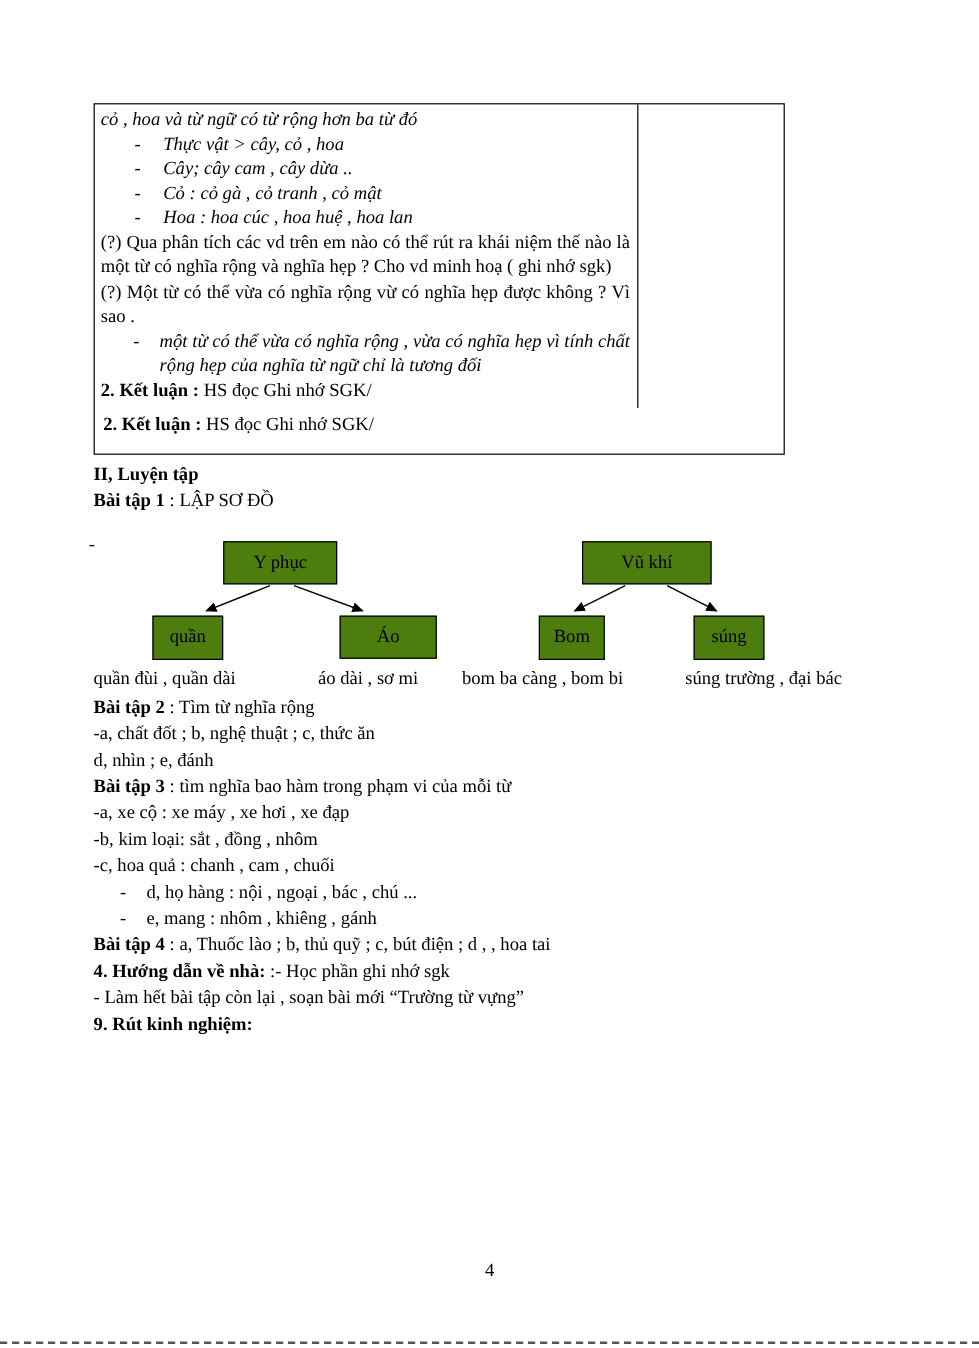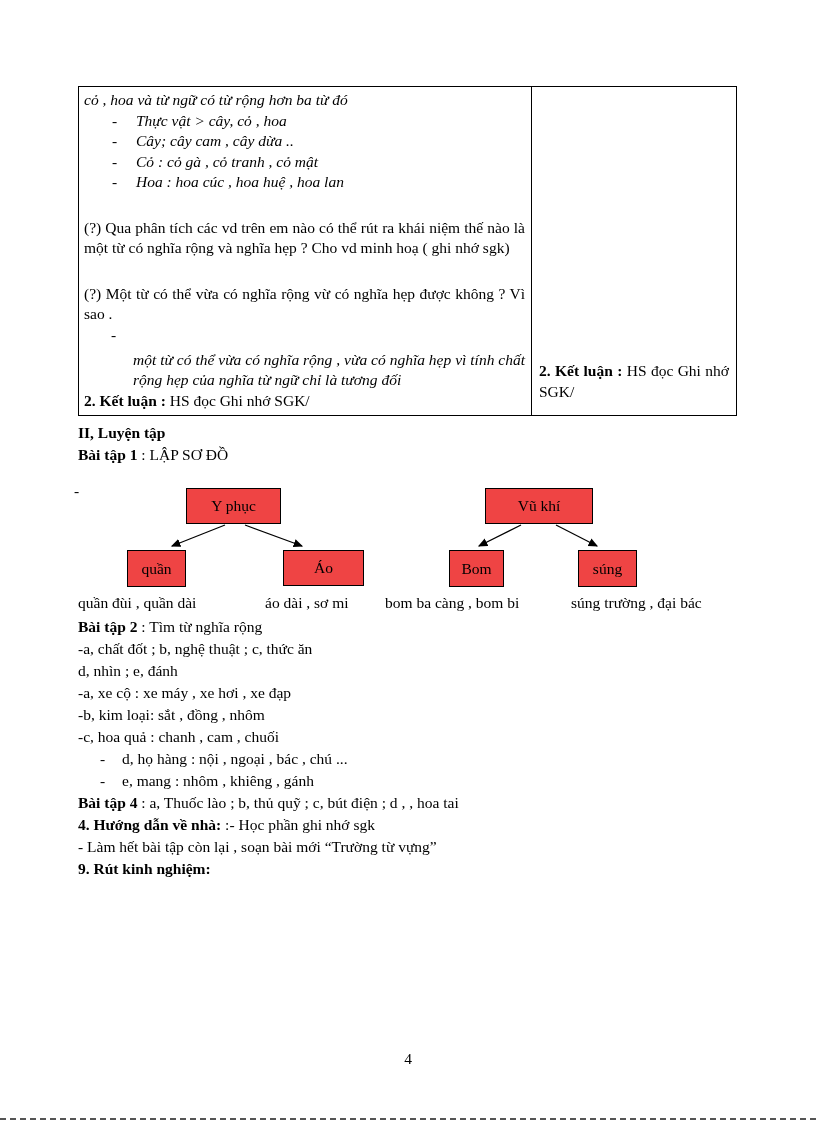--- a/index.html
+++ b/index.html
@@ -13,48 +13,48 @@
   .page {
     position: relative;
     width: 816px; height: 1123px;
     overflow: hidden;
     font-size: 15.5px;
     background: #fff;
   }
   .content { padding: 86px 79px 0 78px; }
 
   
-  .vtable { display: flex; border: 1px solid #000; width: 659px; }
+  .vtable { display: flex; border: 1px solid #000; width: 576px; flex-direction: column; }
   .cell-left {
     width: 453px; border-right: 1px solid #000;
     padding: 3px 6px 4px 5px; line-height: 20.5px;
   }
   .cell-right {
     flex: 1; display: flex; flex-direction: column; justify-content: flex-end;
     padding: 4px 7px 13px 7px; line-height: 20.5px; text-align: justify;
   }
   .it { font-style: italic; }
   .b  { font-weight: bold; }
-  .just { text-align: justify; margin-top: 25px; }
+  .just { text-align: justify; }
 
   .brow { display: flex; padding-left: 28px; }
   .brow .dash { flex: 0 0 24px; }
   .hangrow { display: flex; padding-left: 27px; }
   .hangrow .dash { flex: 0 0 22px; }
 
   
   .sec { line-height: 22px; }
   .sec .h2 { margin-top: 6px; }
   .sec p { line-height: 22px; }
 
   
   .diagram { position: relative; height: 110px; margin-top: 14px; }
   .dash-mark { position: absolute; left: -4px; top: 0; }
   .dbox {
-    position: absolute; border: 1px solid #000; background: #ef4444;
+    position: absolute; border: 1px solid #000; background: #4d7c0f;
     display: flex; align-items: center; justify-content: center;
     line-height: normal;
   }
   .arrows { position: absolute; left: 0; top: 0; pointer-events: none; }
   .caprow { position: relative; height: 24px; margin-top: 2px; }
   .caprow span { position: absolute; top: 0; white-space: nowrap; }
 
   .subrow { display: flex; padding-left: 22px; line-height: 22px; }
   .subrow .dash { flex: 0 0 22px; }
 
@@ -152,20 +152,21 @@
         <span style="left:0;">quần đùi , quần dài</span>
         <span style="left:187px;">áo dài , sơ mi</span>
         <span style="left:307px;">bom ba càng , bom bi</span>
         <span style="left:493px;">súng trường , đại bác</span>
       </div>
 
       <p><span class="b">Bài tập 2</span><span> : Tìm từ nghĩa rộng</span></p>
       <p>-a, chất đốt ; b, nghệ thuật ; c, thức ăn</p>
       <p>d, nhìn ; e, đánh</p>
 
+      <p><span class="b">Bài tập 3</span><span> : tìm nghĩa bao hàm  trong phạm vi của mỗi từ</span></p>
       <p>-a, xe cộ : xe máy , xe hơi , xe đạp</p>
       <p>-b, kim loại: sắt , đồng , nhôm</p>
       <p>-c, hoa quả : chanh , cam , chuối</p>
 
       <div class="subrow">
         <span class="dash">-</span>
         <span>d, họ hàng : nội , ngoại , bác , chú ...</span>
       </div>
       <div class="subrow">
         <span class="dash">-</span>

